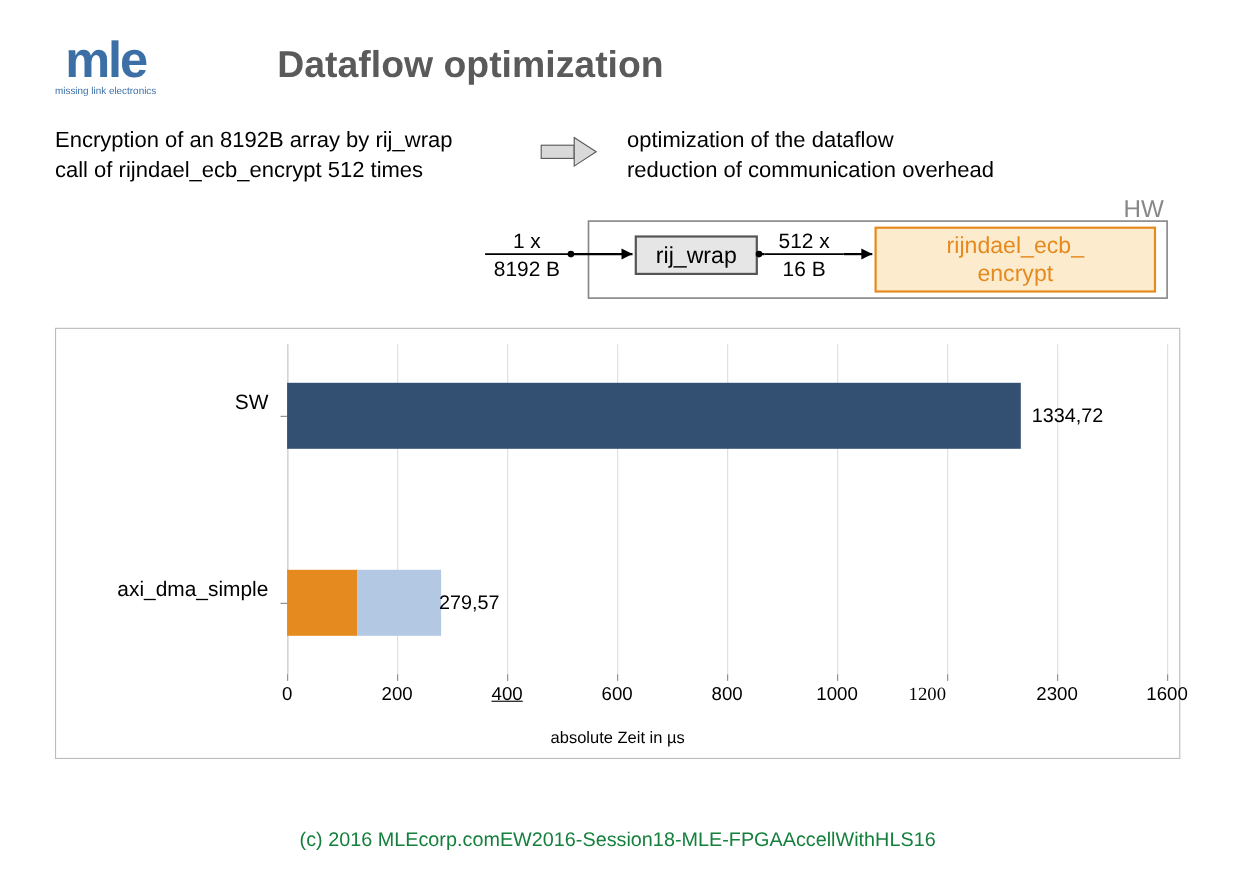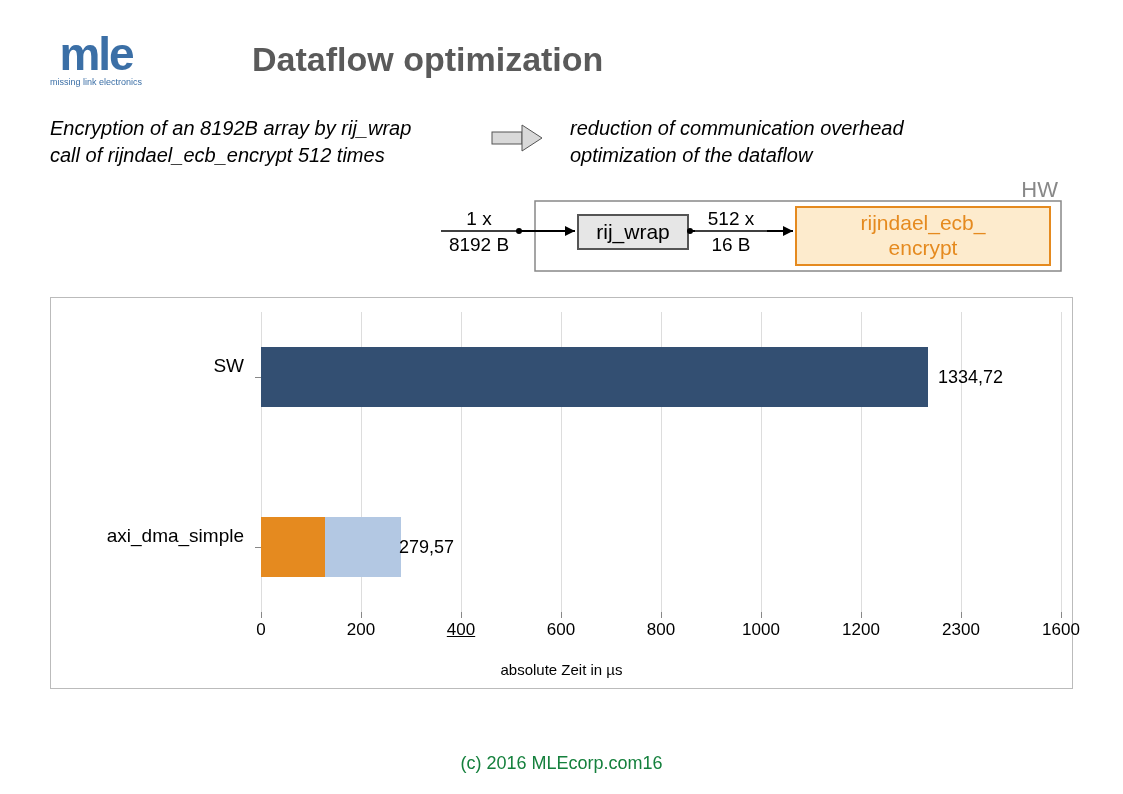--- a/index.html
+++ b/index.html
@@ -47,21 +47,20 @@
     color: #5a5a5a;
     margin-top: 10px;
   }
   .intro {
     display: flex;
     align-items: flex-start;
     gap: 20px;
     margin-top: 28px;
     font-size: 20px;
     line-height: 1.35;
-    font-style: italic;
   }
   .intro-left {
     flex: 0 0 420px;
   }
   .arrow-big {
     margin-top: 6px;
   }
   .intro-right {
     flex: 1;
   }
@@ -185,22 +184,22 @@
   <div class="intro">
     <div class="intro-left">
       <div>Encryption of an 8192B array by rij_wrap</div>
       <div>call of rijndael_ecb_encrypt  512 times</div>
     </div>
     <svg class="arrow-big" width="60" height="34">
       <rect x="2" y="11" width="30" height="12" fill="#d9d9d9" stroke="#555" stroke-width="1"></rect>
       <polygon points="32,4 32,30 52,17" fill="#d9d9d9" stroke="#555" stroke-width="1"></polygon>
     </svg>
     <div class="intro-right">
+      <div>optimization of the dataflow</div>
       <div>reduction of communication overhead</div>
-      <div>optimization of the dataflow</div>
     </div>
   </div>
 
   <div class="diagram">
     <svg width="640" height="100">
       <text x="623" y="18" font-size="22" fill="#888" text-anchor="end">HW</text>
       <rect x="100" y="22" width="526" height="70" fill="none" stroke="#888" stroke-width="1.5"></rect>
 
       <text x="44" y="46" font-size="19" fill="#000" text-anchor="middle">1 x</text>
       <line x1="6" y1="52" x2="82" y2="52" stroke="#000" stroke-width="1.5"></line>
@@ -249,34 +248,35 @@
         <div class="tick-mark" style="left: 300px;"></div>
         <div class="tick" style="left: 300px;">600</div>
         <div class="grid-line" style="left: 400px;"></div>
         <div class="tick-mark" style="left: 400px;"></div>
         <div class="tick" style="left: 400px;">800</div>
         <div class="grid-line" style="left: 500px;"></div>
         <div class="tick-mark" style="left: 500px;"></div>
         <div class="tick" style="left: 500px;">1000</div>
         <div class="grid-line" style="left: 600px;"></div>
         <div class="tick-mark" style="left: 600px;"></div>
-        <div class="tick" style="left: 600px;">1200</div>
+        <div class="tick" style="left: 582px; font-family: Liberation Serif, serif;">1200</div>
         <div class="grid-line" style="left: 700px;"></div>
         <div class="tick-mark" style="left: 700px;"></div>
         <div class="tick" style="left: 700px;">2300</div>
         <div class="grid-line" style="left: 800px;"></div>
         <div class="tick-mark" style="left: 800px;"></div>
         <div class="tick" style="left: 800px;">1600</div>
         <div class="bar1" style="width: 667.36px;"></div>
         <div class="bar-label" style="left: 677px; top: 55px;">1334,72</div>
         <div class="bar2a" style="width: 63.5px;"></div>
         <div class="bar2b" style="left: 63.5px; width: 76.285px;"></div>
         <div class="bar-label" style="left: 138px; top: 225px;">279,57</div>
       </div>
     <div class="xlabel">absolute Zeit in µs</div>
   </div>
 
   <div class="footer">
     <span>(c) 2016 MLEcorp.com</span>
+    <span>EW2016-Session18-MLE-FPGAAccellWithHLS</span>
     <span>16</span>
   </div>
 
 </div>
 
 </body></html>

